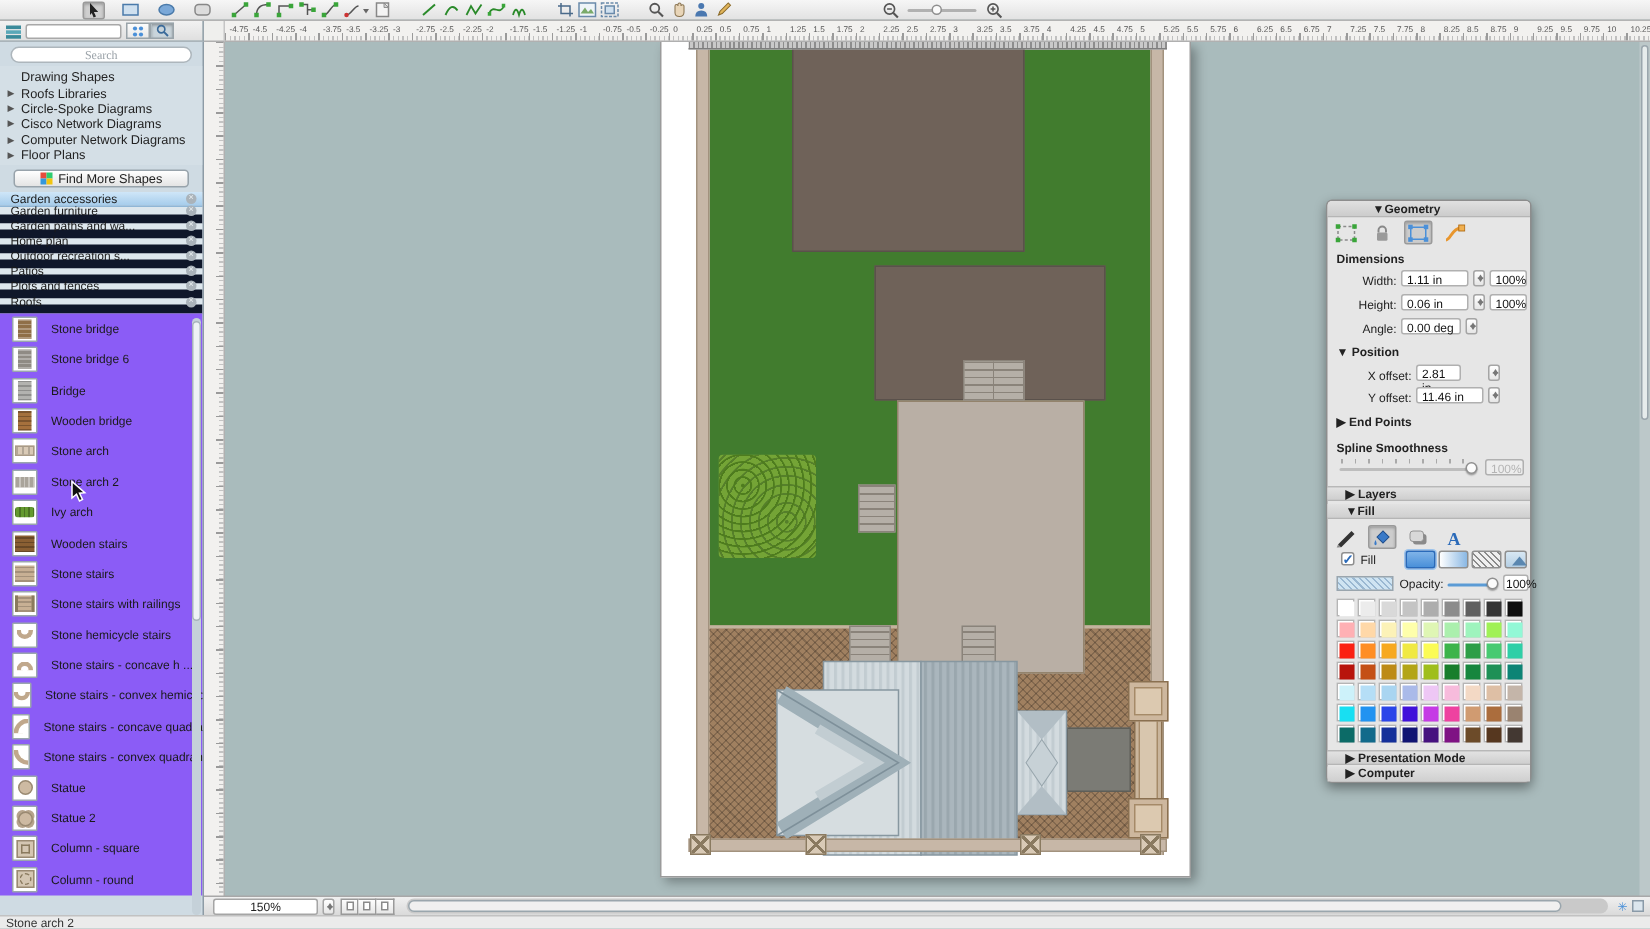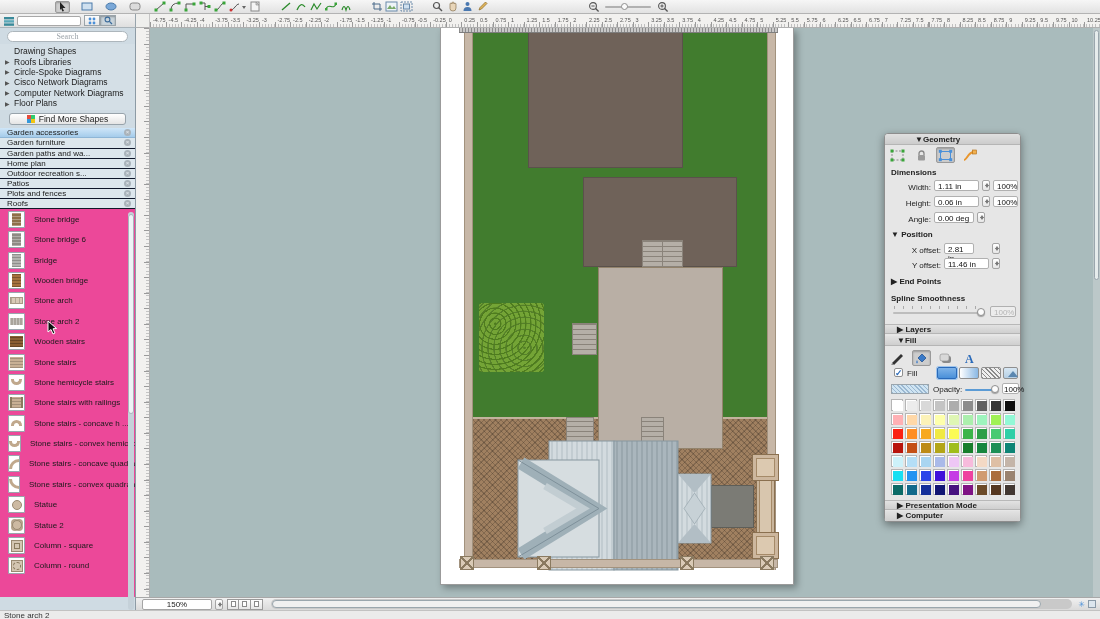--- a/index.html
+++ b/index.html
@@ -54,26 +54,26 @@
   .librow { height:10.4px; display:flex; align-items:center; padding-left:5px; font-size:8.5px; color:#222; }
   .librow .tri { width:9px; font-size:6px; color:#555; }
   .findmore { margin:3px 9px 3px 9px; height:12px; border:1px solid #98a3ab; border-radius:3px;
     background:linear-gradient(#ffffff,#e4e4e4); display:flex; align-items:center; justify-content:center; gap:4px;
     font-size:8.5px; color:#222; }
   .fm-ico { width:8px; height:8px; display:grid; grid-template-columns:4px 4px; grid-template-rows:4px 4px; }
   .fm-ico i:nth-child(1){background:#e74c3c}.fm-ico i:nth-child(2){background:#2ecc71}
   .fm-ico i:nth-child(3){background:#3498db}.fm-ico i:nth-child(4){background:#f1c40f}
   .cats {}
   .catrow { height:10.1px; display:flex; align-items:center; padding:0 4px 0 7px; font-size:8px; color:#1a1a1a;
-    background:#dde7ed; border-bottom:1px solid #0f172a; }
+    background:#dde7ed; border-bottom:6px solid #0f172a; }
   .catrow.selected { background:linear-gradient(#cfe6f8,#a5cceb); border-bottom:1px solid #8fb6d6; }
   .catrow .cat-label { flex:1; white-space:nowrap; overflow:hidden; }
   .cat-x { width:7px; height:7px; border-radius:50%; background:#aab3ba; color:#e9eef1; font-size:6px;
     line-height:7px; text-align:center; }
-  .shapelist { position:relative; height:388px; background:#ec4899; }
+  .shapelist { position:relative; height:388px; background:#8b5cf6; }
   .shaperow { height:20.4px; display:flex; align-items:center; padding-left:8px; gap:9px; }
   .thumb { width:17px; height:17px; background:#fff; border:1px solid #9aa6ad; border-radius:1px;
     display:flex; align-items:center; justify-content:center; position:relative; }
   .shaperow .lbl { font-size:8px; color:#1a1a1a; white-space:nowrap; }
   .g { position:relative; }
   .g.stone-bridge { width:9px; height:13px; background:#8f6f48;
     background-image:repeating-linear-gradient(0deg,rgba(255,255,255,.3) 0 1px,transparent 1px 3px); }
   .g.stone-bridge-2 { width:9px; height:13px; background:#8f8b84;
     background-image:repeating-linear-gradient(0deg,rgba(255,255,255,.3) 0 1px,transparent 1px 3px); }
   .g.bridge { width:9px; height:13px; background:#b3b3af;
@@ -609,47 +609,53 @@
           <span class="lbl">Stone arch</span>
         </div>
 
         <div class="shaperow">
           <span class="thumb">
             <span class="g stone-arch-2"></span>
           </span>
           <span class="lbl">Stone arch 2</span>
         </div>
 
+        <div class="shaperow">
+          <span class="thumb">
+            <span class="g ivy-arch"></span>
+          </span>
+          <span class="lbl">Ivy arch</span>
+        </div>
 
         <div class="shaperow">
           <span class="thumb">
             <span class="g wooden-stairs"></span>
           </span>
           <span class="lbl">Wooden stairs</span>
         </div>
 
         <div class="shaperow">
           <span class="thumb">
             <span class="g stone-stairs"></span>
           </span>
           <span class="lbl">Stone stairs</span>
         </div>
 
         <div class="shaperow">
           <span class="thumb">
+            <span class="g stone-stairs-railings"></span>
+          </span>
+          <span class="lbl">Stone stairs with railings</span>
+        </div>
+
+        <div class="shaperow">
+          <span class="thumb">
             <span class="g hemicycle"></span>
           </span>
           <span class="lbl">Stone hemicycle stairs</span>
-        </div>
-
-        <div class="shaperow">
-          <span class="thumb">
-            <span class="g stone-stairs-railings"></span>
-          </span>
-          <span class="lbl">Stone stairs with railings</span>
         </div>
 
         <div class="shaperow">
           <span class="thumb">
             <span class="g concave-hemi"></span>
           </span>
           <span class="lbl">Stone stairs - concave h ...</span>
         </div>
 
         <div class="shaperow">

